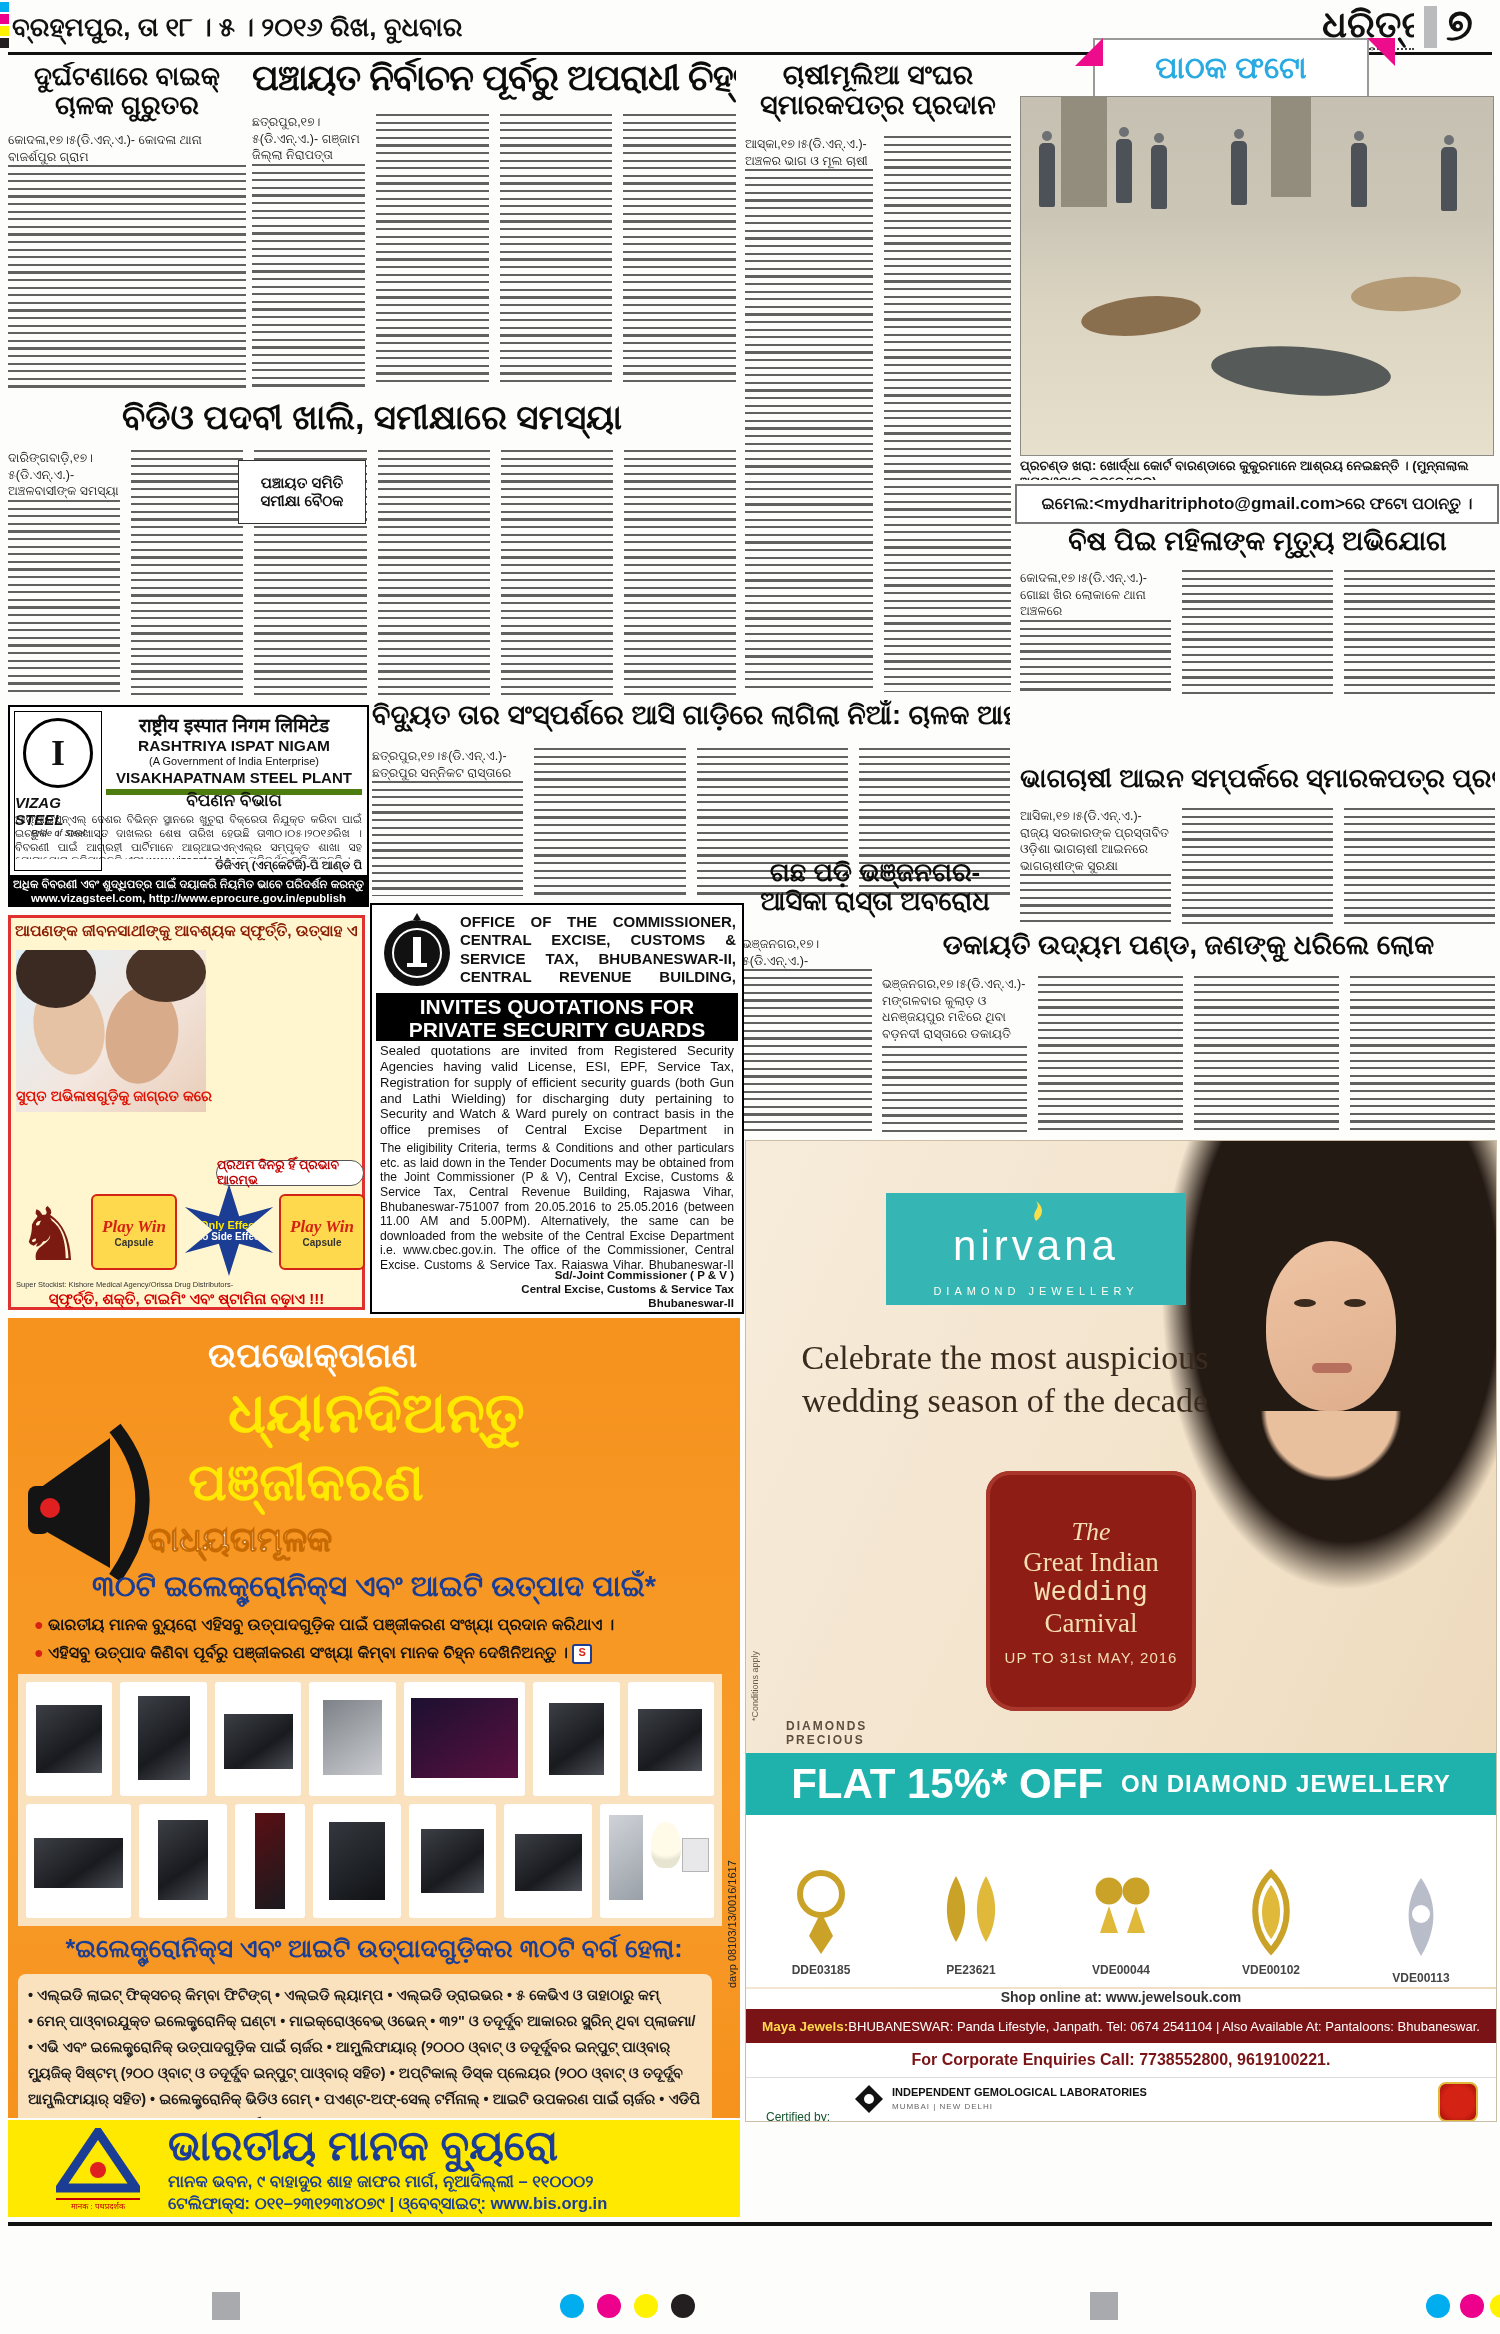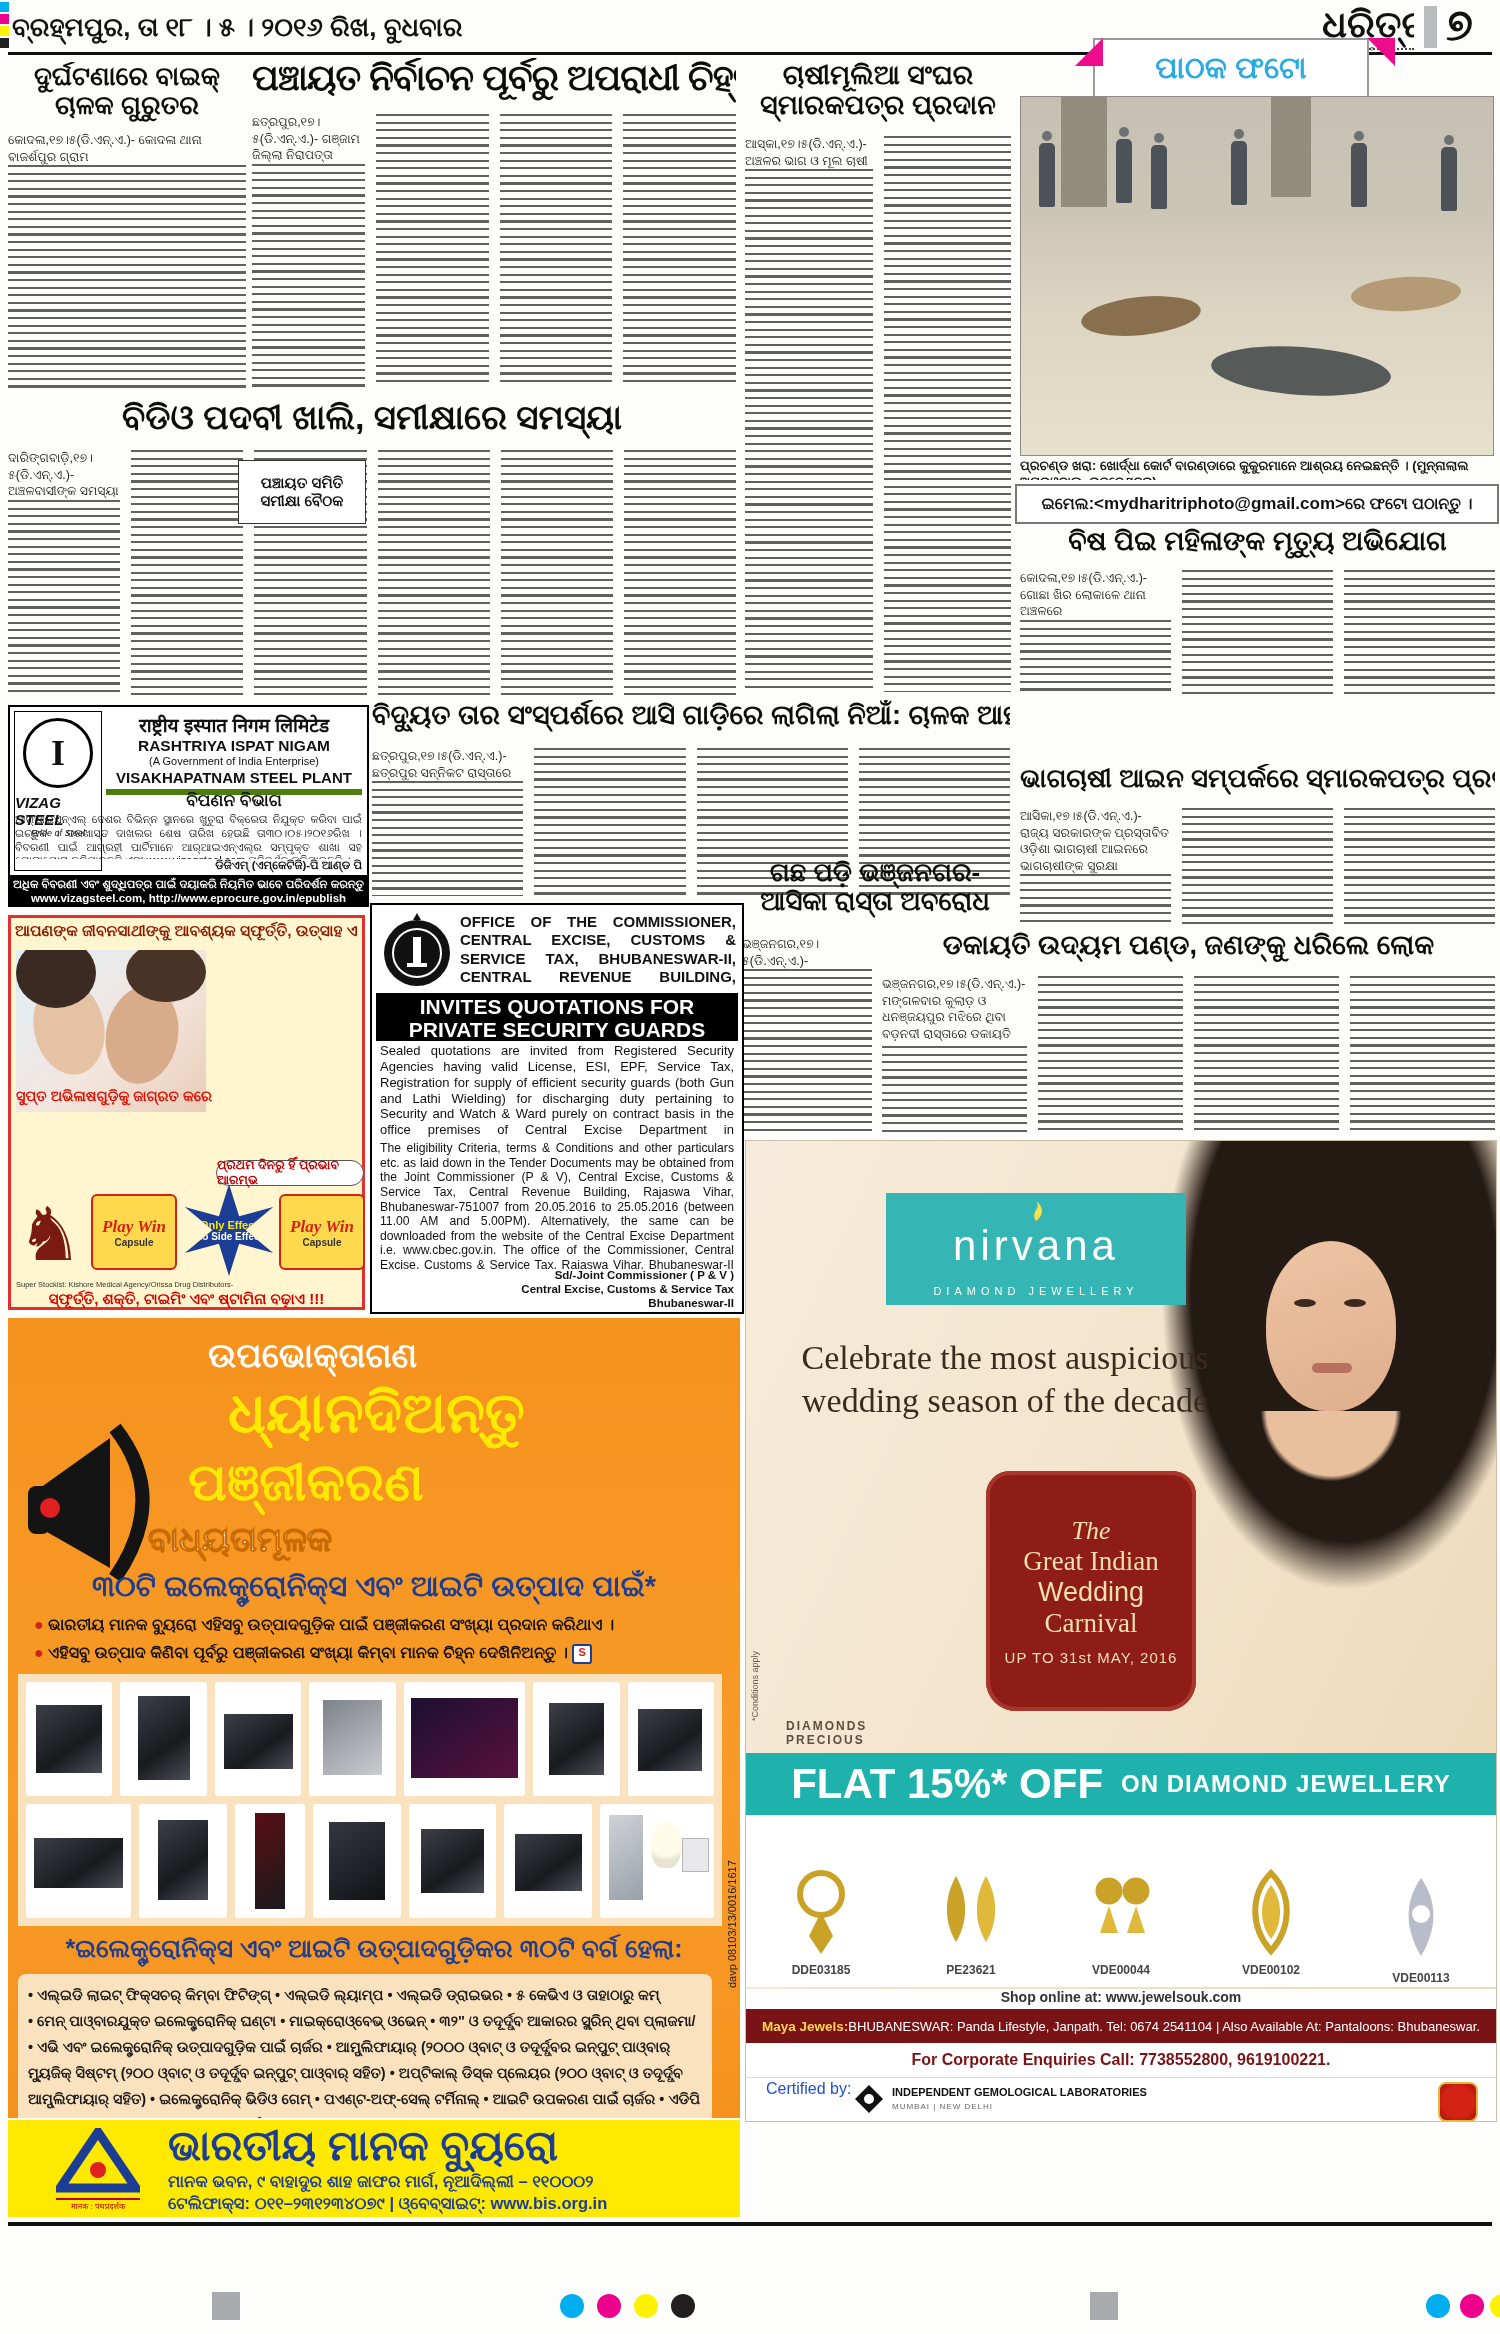--- a/index.html
+++ b/index.html
@@ -404,21 +404,21 @@
       <svg width="20" height="24" viewBox="0 0 20 24">
           <path d="M10 0 C16 8 4 10 10 20 C18 14 18 6 10 0 Z" fill="#f9e04a"></path>
         </svg>
       <div style="font-size:42px;color:#fff;letter-spacing:4px;line-height:1">nirvana</div>
       <div style="font-size:11px;color:#fdfdf4;letter-spacing:5px;margin-top:18px">DIAMOND JEWELLERY</div>
     </div>
     <div class="abs clip" style="left:24px;top:196px;width:470px;height:130px;font-family:'Liberation Serif',serif;font-size:34px;color:#3a2b1e;text-align:center;line-height:1.25">Celebrate the most auspicious wedding season of the decade</div>
     <div class="abs" style="left:240px;top:330px;width:210px;height:240px;background:#8e1d15;border-radius:24px 24px 30px 30px;box-shadow:0 0 0 4px #a8362b inset;display:flex;flex-direction:column;align-items:center;justify-content:center;text-align:center">
       <div style="font-family:'Liberation Serif',serif;font-style:italic;font-size:26px;color:#f3dfb2">The</div>
       <div style="font-family:'Liberation Serif',serif;font-size:27px;color:#f3dfb2">Great Indian</div>
-      <div style="font-family:Liberation Sans, sans-serif;font-size:27px;color:#f3dfb2">Wedding</div>
+      <div style="font-family:Liberation Mono, monospace;font-size:27px;color:#f3dfb2">Wedding</div>
       <div style="font-family:'Liberation Serif',serif;font-size:27px;color:#f3dfb2">Carnival</div>
       <div style="font-size:15px;color:#f3dfb2;margin-top:10px;letter-spacing:1px">UP TO 31st MAY, 2016</div>
     </div>
     <div class="abs vert" style="left:4px;top:430px;height:150px;font-size:9px;color:#6b5b4b">*Conditions apply</div>
     <div class="abs clip" style="left:40px;top:578px;width:150px;height:30px;font-size:12px;letter-spacing:2px;color:#5d4e40;font-weight:bold">DIAMONDS PRECIOUS FOREVER</div>
     <div class="abs" style="left:0;top:612px;width:750px;height:62px;background:#1fb2ac;display:flex;align-items:center;justify-content:center;gap:18px">
       <span style="font-size:42px;font-weight:bold;color:#fff">FLAT 15%* OFF</span>
       <span style="font-size:24px;font-weight:bold;color:#fff;letter-spacing:1px">ON DIAMOND JEWELLERY</span>
     </div>
     <div class="abs" style="left:0;top:674px;width:750px;height:172px;background:#fff;display:flex">
@@ -462,21 +462,21 @@
     </div>
     <div class="abs clip" style="left:0;top:848px;width:750px;height:20px;text-align:center;font-size:14px;font-weight:bold;color:#333;background:#fff">Shop online at: www.jewelsouk.com</div>
     <div class="abs" style="left:0;top:868px;width:750px;height:34px;background:#7a1315;display:flex;align-items:center;justify-content:center;white-space:nowrap;overflow:hidden">
       <span style="font-size:13.5px;font-weight:bold;color:#ffd84d">Maya Jewels:</span>
       <span style="font-size:13px;color:#fff"> BHUBANESWAR: Panda Lifestyle, Janpath. Tel: 0674 2541104 | Also Available At: Pantaloons: Bhubaneswar.</span>
     </div>
     <div class="abs" style="left:0;top:902px;width:750px;height:34px;background:#fff;display:flex;align-items:center;justify-content:center">
       <span style="font-size:16px;font-weight:bold;color:#7a1315">For Corporate Enquiries Call: 7738552800, 9619100221.</span>
     </div>
     <div class="abs" style="left:0;top:936px;width:750px;height:44px;background:#fff;border-top:1px solid #ddd">
-      <span class="abs" style="left:20px;top:2px;font-size:16px;color:#1d4ed8">Certified by:</span>
+      <span class="abs" style="left:20px;top:32px;font-size:12px;color:#14532d">Certified by:</span>
       <svg class="abs" style="left:108px;top:6px" width="30" height="30" viewBox="0 0 30 30">
           <path d="M15 1 L29 15 L15 29 L1 15 Z" fill="#111"></path>
           <circle cx="15" cy="15" r="5" fill="#fff"></circle>
         </svg>
       <span class="abs clip" style="left:146px;top:8px;width:320px;font-size:11px;font-weight:bold;color:#111">INDEPENDENT GEMOLOGICAL LABORATORIES</span>
       <span class="abs clip" style="left:146px;top:24px;width:320px;font-size:8px;color:#666;letter-spacing:1px">MUMBAI | NEW DELHI</span>
       <div class="abs" style="right:18px;top:4px;width:36px;height:36px;background:radial-gradient(circle,#d42314 0 60%,#a00f0a 100%);border:2px solid #e0b83a;border-radius:8px"></div>
     </div>
   </div>
 

